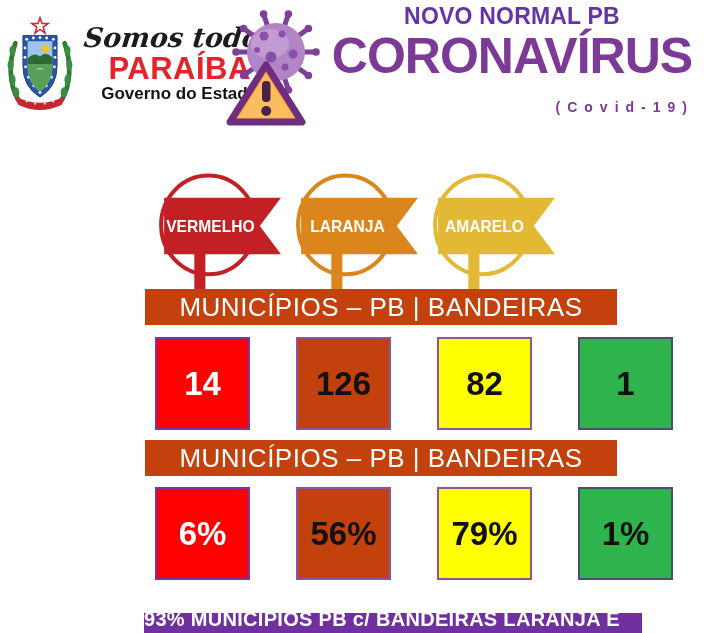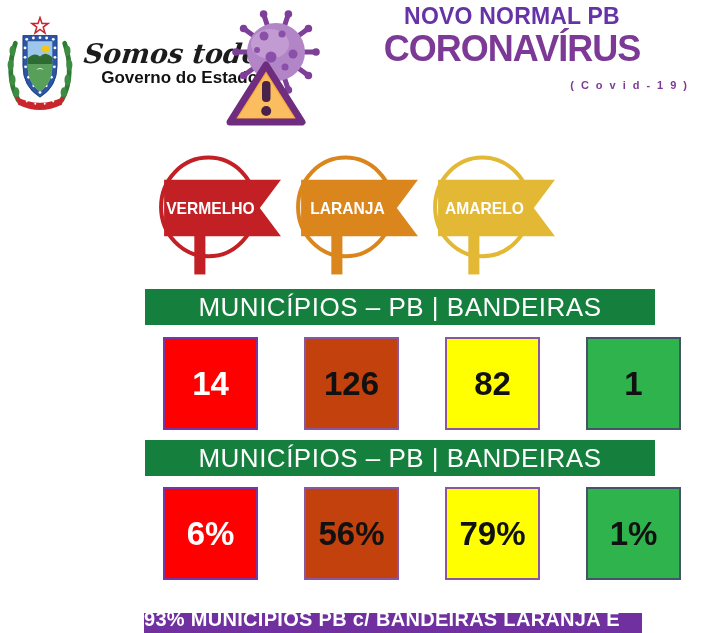--- a/index.html
+++ b/index.html
@@ -11,42 +11,42 @@
   .logo-text { display: flex; flex-direction: column; align-items: center; }
   .script { font-family: "DejaVu Serif", serif; font-style: italic; font-weight: 700;
             font-size: 27px; color: #1c1c1c; transform: skewX(-6deg); line-height: 1.05; }
   .state { color: #e3242b; font-weight: 800; font-size: 31px; line-height: 1.05; letter-spacing: .5px; }
   .gov   { color: #121212; font-weight: 700; font-size: 17px; line-height: 1.1; }
 
   .virus-wrap { position: absolute; left: 224px; top: 10px; }
 
   .titles { position: absolute; left: 330px; top: 3px; width: 364px; text-align: center; }
   .title-small { color: #6633a6; font-weight: 700; font-size: 23px; letter-spacing: .2px; }
-  .title-main  { color: #7c3a96; font-weight: 800; font-size: 36px; line-height: 1.0; letter-spacing: -1px; margin-top: 1px; }
-  .title-sub   { color: #7c3a96; font-weight: 700; font-size: 11px; letter-spacing: 7px; text-align: right; margin-top: 12px; }
-
-  
-  .flags { position: absolute; left: 150px; top: 146px; width: 548px; display: flex; }
+  .title-main  { color: #7c3a96; font-weight: 800; font-size: 50px; line-height: 1.0; letter-spacing: -1px; margin-top: 1px; }
+  .title-sub   { color: #7c3a96; font-weight: 700; font-size: 14px; letter-spacing: 7px; text-align: right; margin-top: 18px; }
+
+  
+  .flags { position: absolute; left: 150px; top: 164px; width: 548px; display: flex; }
   .flag  { width: 137px; height: 134px; }
   .flag svg { display: block; }
   .flag text { font-family: "Liberation Sans", sans-serif; font-weight: 700; }
 
   
-  .banner { position: absolute; left: 145px; width: 510px; height: 36px; background: #15803d;
+  .banner { position: absolute; left: 145px; width: 472px; height: 36px; background: #c2410c;
             color: #fff; display: flex; align-items: center; justify-content: center;
             font-size: 26px; font-weight: 400; letter-spacing: .5px; }
   .banner-1 { top: 289px; }
   .banner-2 { top: 440px; }
 
   .footer-banner { position: absolute; left: 144px; top: 613px; width: 498px; height: 36px;
             background: #7030a0; color: #fff; display: flex; align-items: center; justify-content: center;
             font-size: 20px; font-weight: 700; letter-spacing: .3px; }
 
   
-  .box-row { position: absolute; left: 155px; width: 518px; display: flex; justify-content: space-between; margin-left: 8px; }
+  .box-row { position: absolute; left: 155px; width: 518px; display: flex; justify-content: space-between; }
   .row-1 { top: 337px; }
   .row-2 { top: 487px; }
   .box { width: 95px; height: 93px; display: flex; align-items: center; justify-content: center;
          font-weight: 700; font-size: 33px; border: 2px solid #7030a0; color: #111; }
   .box-red    { background: #fe0000; color: #ffffff; border-color: #7a35a5; }
   .box-orange { background: #c2410c; border-color: #8a56a0; }
   .box-yellow { background: #ffff00; border-color: #8a56a0; }
   .box-green  { background: #2eb34d; border-color: #44546a; }
 </style>
 </head>
@@ -97,20 +97,21 @@
     <path d="M34,56 q4,-3 8,0 q-4,-1.5 -8,0 Z" fill="#ffffff"></path>
 
     <path d="M12,84 Q38,98 64,84 L61,93 Q38,104 15,93 Z" fill="#c9252c"></path>
     <circle cx="24" cy="89.5" r="1" fill="#fff"></circle>
       <circle cx="33" cy="92" r="1" fill="#fff"></circle>
     <circle cx="43" cy="92" r="1" fill="#fff"></circle>
       <circle cx="52" cy="89.5" r="1" fill="#fff"></circle>
   </svg>
   <div class="logo-text">
     <div class="script">Somos todos</div>
+    <div class="state">PARAÍBA</div>
     <div class="gov">Governo do Estado</div>
   </div>
 </div>
 
 <div class="virus-wrap">
   <svg width="100" height="116" viewBox="0 0 100 116">
 
     <g stroke="#7d3f98" stroke-width="5" stroke-linecap="round">
       <line x1="52" y1="42" x2="92" y2="42"></line>
       <line x1="52" y1="42" x2="84.4" y2="65.5"></line>

